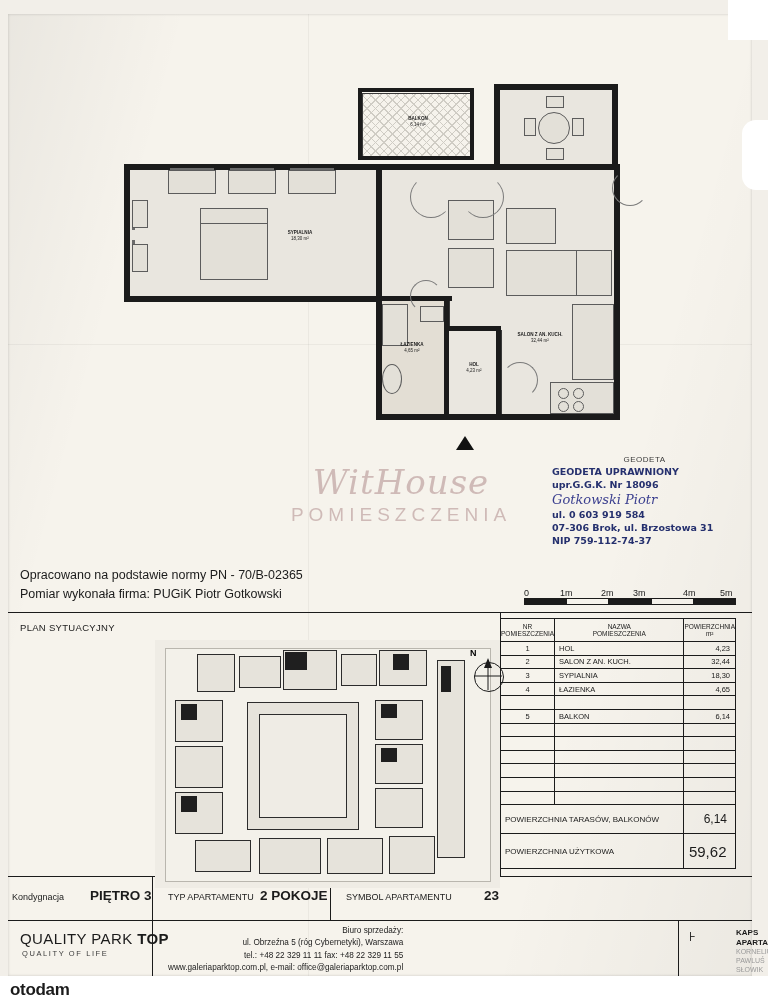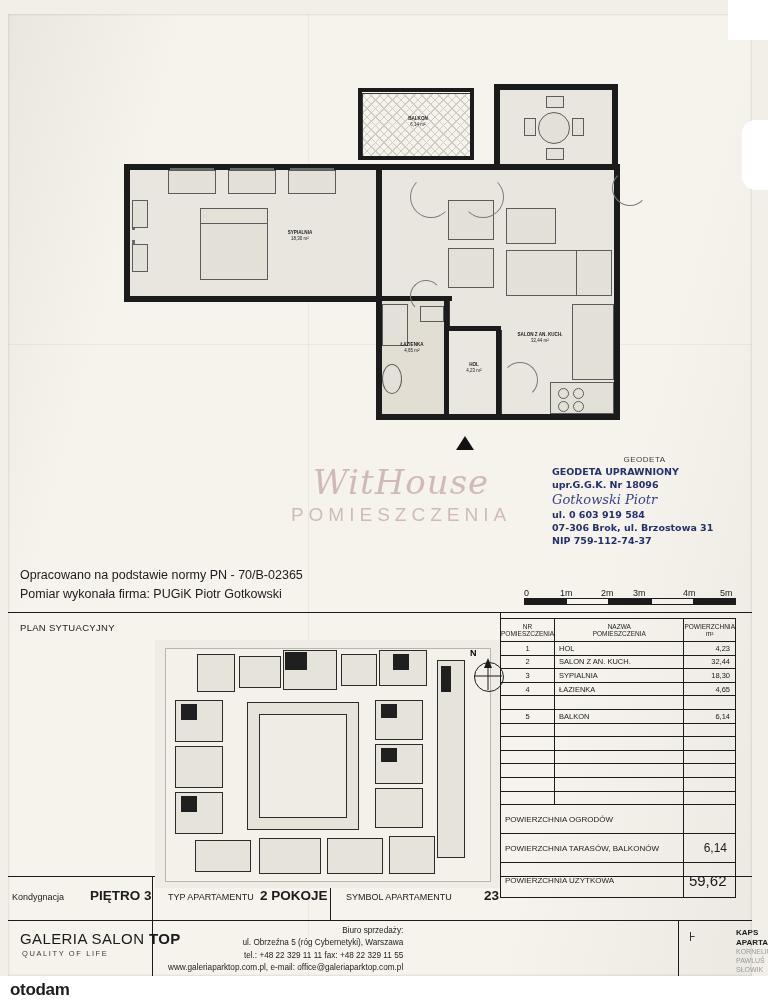--- a/index.html
+++ b/index.html
@@ -376,24 +376,20 @@
           <td class="c-name"></td>
           <td class="c-area"></td>
         </tr>
         <tr>
           <td class="c-nr"></td>
           <td class="c-name"></td>
           <td class="c-area"></td>
         </tr>
       </tbody>
     <tfoot>
-      <tr class="sumrow">
-        <td colspan="2">POWIERZCHNIA  OGRODÓW</td>
-        <td class="v"></td>
-      </tr>
       <tr class="sumrow midrow">
         <td colspan="2">POWIERZCHNIA  TARASÓW, BALKONÓW</td>
         <td class="v">6,14</td>
       </tr>
       <tr class="sumrow bigrow">
         <td colspan="2">POWIERZCHNIA UŻYTKOWA</td>
         <td class="v">59,62</td>
       </tr>
     </tfoot>
   </table>
@@ -402,21 +398,21 @@
     <div class="bcell" style="left:4px;top:16px;">Kondygnacja</div>
     <div class="bval" style="position:absolute;left:82px;top:12px;">PIĘTRO 3</div>
     <div class="bcell" style="left:160px;top:16px;">TYP APARTAMENTU</div>
     <div class="bval" style="position:absolute;left:252px;top:12px;">2 POKOJE</div>
     <div class="bcell" style="left:338px;top:16px;">SYMBOL  APARTAMENTU</div>
     <div class="bval" style="position:absolute;left:476px;top:12px;">23</div>
   </div>
 
   <div class="foot">
     <div class="logo">
-      <div class="l1"><span>GALERIA SALON </span><b>TOP</b></div>
+      <div class="l1"><span>QUALITY PARK </span><b>TOP</b></div>
       <div class="l2">QUALITY OF LIFE</div>
     </div>
     <div class="seller">
       <div>Biuro sprzedaży:</div>
       <div>ul. Obrzeźna 5 (róg Cybernetyki), Warszawa</div>
       <div>tel.: +48 22 329 11 11  fax: +48 22 329 11 55</div>
       <div class="url">www.galeriaparktop.com.pl, e-mail: office@galeriaparktop.com.pl</div>
     </div>
     <div class="kapsmark">⊦</div>
     <div class="kaps">

